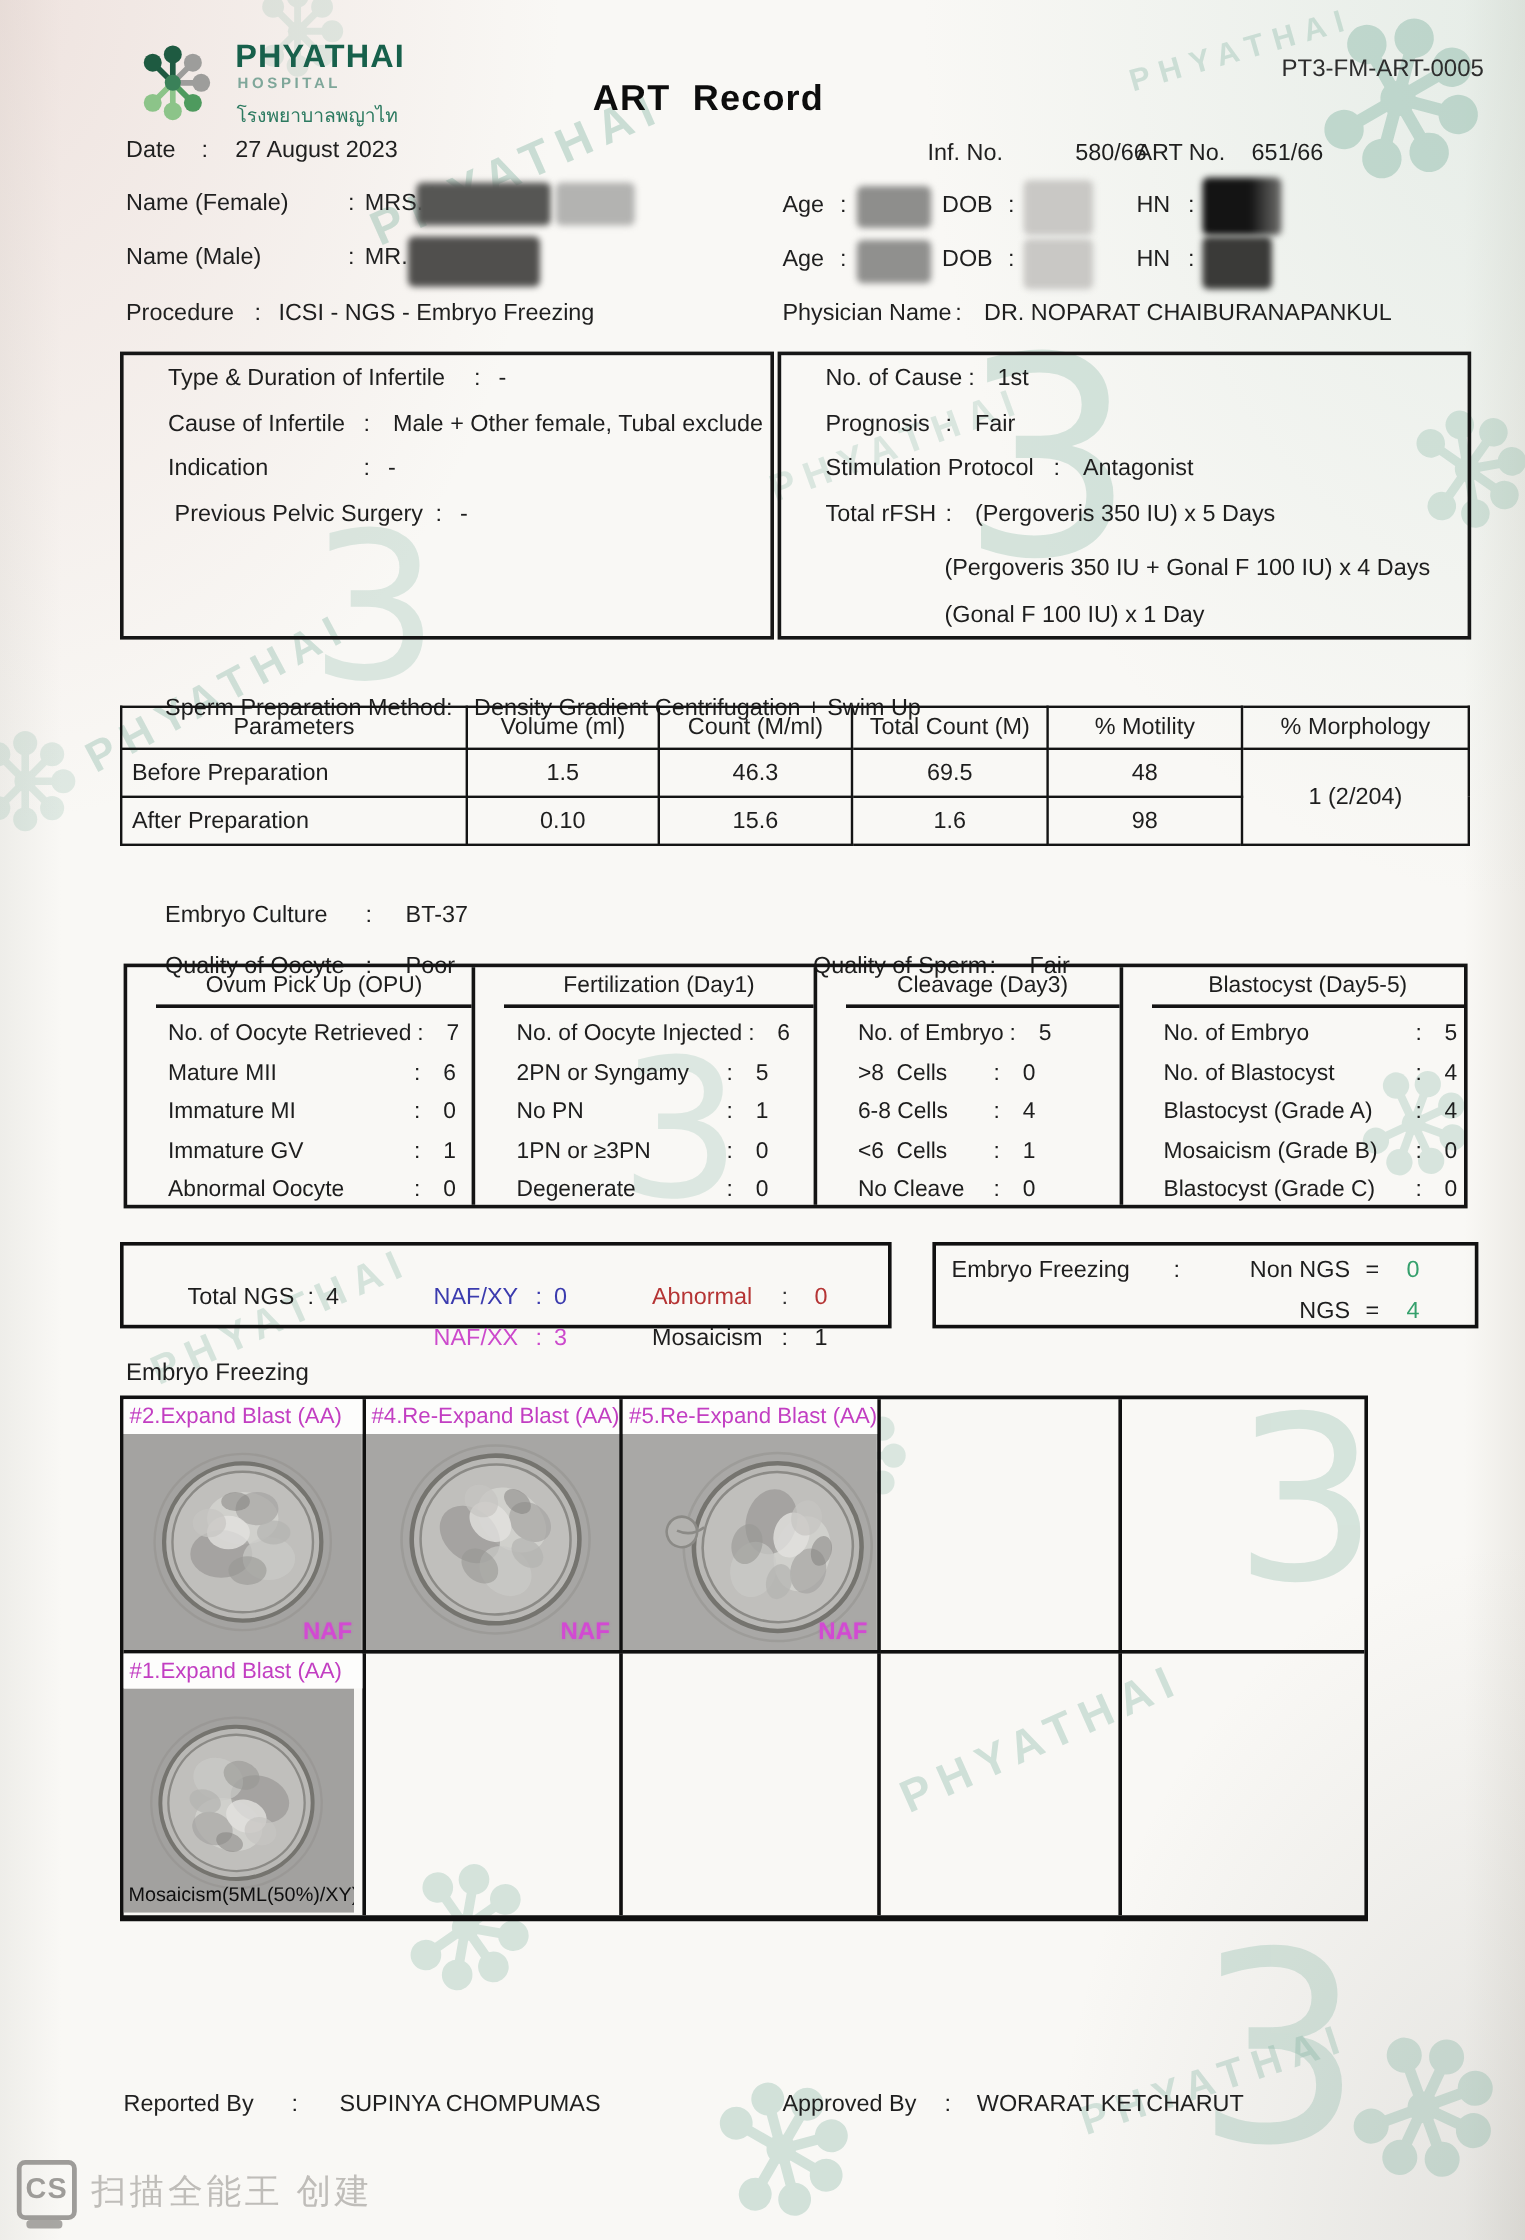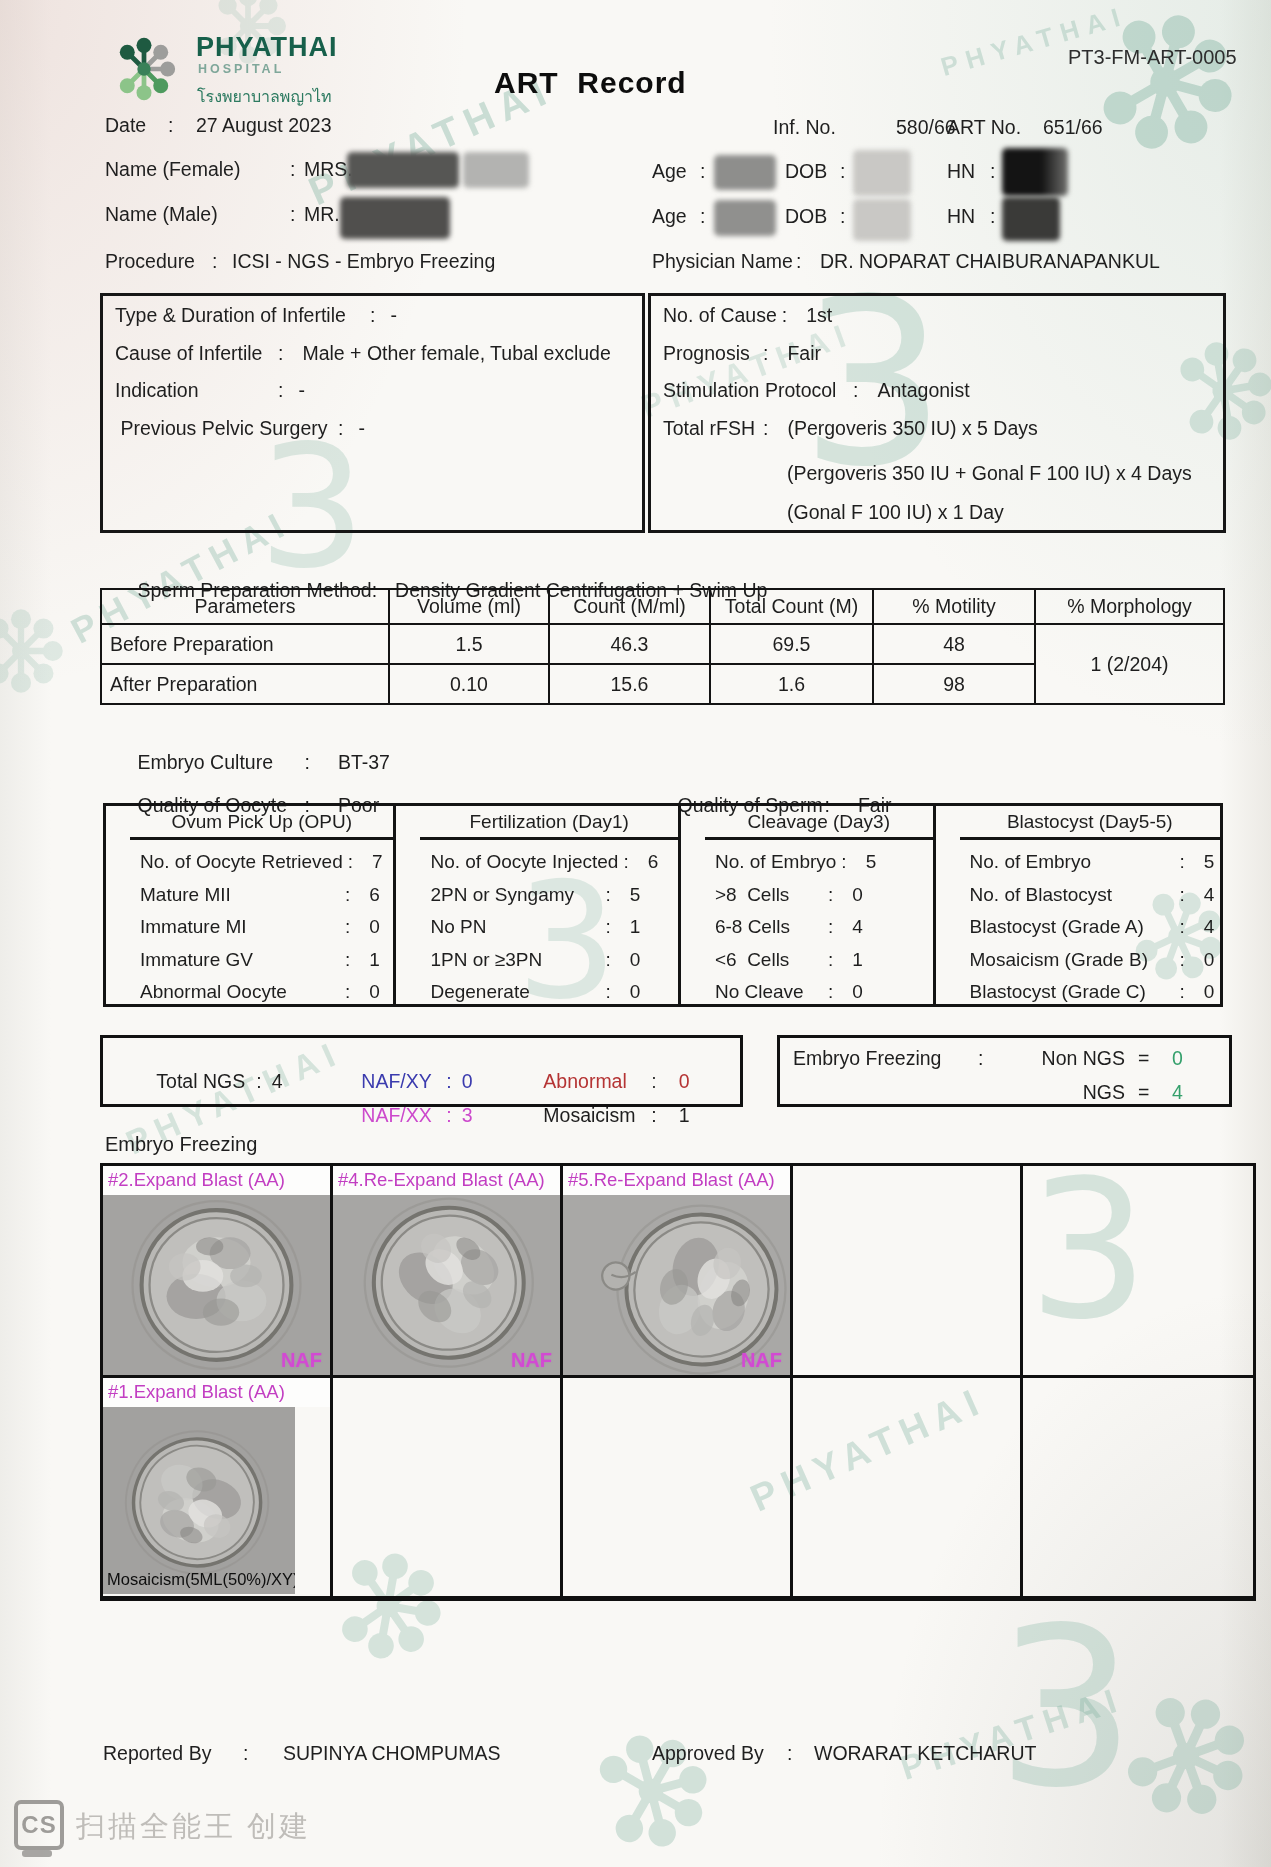--- a/index.html
+++ b/index.html
@@ -27,21 +27,21 @@
   .h-sub{position:absolute; left:198px; top:62px; font-size:12.5px; color:#7fa79a; letter-spacing:3px; font-weight:bold;}
   .h-thai{position:absolute; left:197px; top:84px; font-size:16px; color:#2c7a60;}
   .title{position:absolute; left:494px; top:66px; font-size:30px; font-weight:800; letter-spacing:1px; white-space:pre; color:#0d0d0d;}
   
   .blob{position:absolute; border-radius:5px; filter:blur(2.5px);}
   
   .box{position:absolute; top:293px; height:240px; border:3px solid #161616; box-sizing:border-box; padding:8px 0 0 12px; font-size:19.5px;}
   .box-left{left:100px; width:545px;}
   .box-right{left:648px; width:578px;}
   .box-row{margin-bottom:14.5px; white-space:pre;}
-  .box-row .lbl{display:inline-block;}
+  .box-row .lbl{display:inline-block;margin-left:25px;}
   .box-row .val{margin-left:14px;}
   .box-left .r0 .lbl{min-width:250px;} .box-left .r1 .lbl{min-width:158px;}
   .box-left .r2 .lbl{min-width:158px;} .box-left .r3 .lbl{min-width:218px;text-align:center;}
   .box-left .r0 .val, .box-left .r2 .val, .box-left .r3 .val{margin-left:10px;}
   .box-right .r0 .lbl{min-width:95px;} .box-right .r1 .lbl{min-width:95px;}
   .box-right .r2 .lbl{min-width:185px;} .box-right .r3 .lbl{min-width:95px;}
   .rfsh-extra div{margin-left:124px; line-height:39px; white-space:pre;}
   
   .sperm-method{position:absolute; left:105px; top:556px; font-size:19.5px; white-space:pre;}
   .sperm-method .lbl{display:inline-block; min-width:212px;}
@@ -69,21 +69,21 @@
   .srow .sval{margin-left:14px;}
   
   .ngs-left{position:absolute; left:100px; top:1035px; width:643px; height:72px; border:3.5px solid #111; box-sizing:border-box;}
   .ngs-right{position:absolute; left:777px; top:1035px; width:455px; height:72px; border:3.5px solid #111; box-sizing:border-box;}
   .ng{position:absolute; font-size:19.5px; white-space:pre;}
   .ng .nglbl{display:inline-block;}
   .ng .ngval{margin-left:10px;}
   .blue{color:#3b3bae;} .magenta{color:#cc49cc;} .red{color:#b53434;} .green{color:#35a06c;}
   
   .section-label{position:absolute; left:105px; top:1133px; font-size:20px;}
-  .egrid{position:absolute; left:100px; top:1163px; width:1156px; border:3px solid #101010; border-bottom-width:5px; box-sizing:border-box;
+  .egrid{position:absolute; left:100px; top:1163px; width:1040px; border:3px solid #101010; border-bottom-width:5px; box-sizing:border-box;
          display:grid; grid-template-columns:repeat(5,1fr); grid-template-rows:212px 218px;}
   .ecell{border-right:3px solid #101010; border-bottom:3px solid #101010; box-sizing:border-box; display:flex; flex-direction:column; position:relative;}
   .ecell:nth-child(5n){border-right:none;}
   .ecell:nth-child(n+6){border-bottom:none;}
   .estrip{height:29px; line-height:28px; background:#fdfdfc; color:#c23ec2; font-size:18.5px; padding-left:5px; white-space:nowrap; overflow:hidden;}
   .eimg{flex:1; position:relative; overflow:hidden;}
   .eimg svg{display:block; width:100%; height:100%;}
   .eimg.narrow{flex:none; width:192px; height:187px;}
   .ntag{position:absolute; right:8px; bottom:3px; color:#d24ad2; font-weight:bold; font-size:20px; text-shadow:0 0 2px rgba(210,74,210,.45);}
   .mtag{position:absolute; left:4px; bottom:5px; color:#0e0e0e; font-size:16.5px; white-space:nowrap;}

